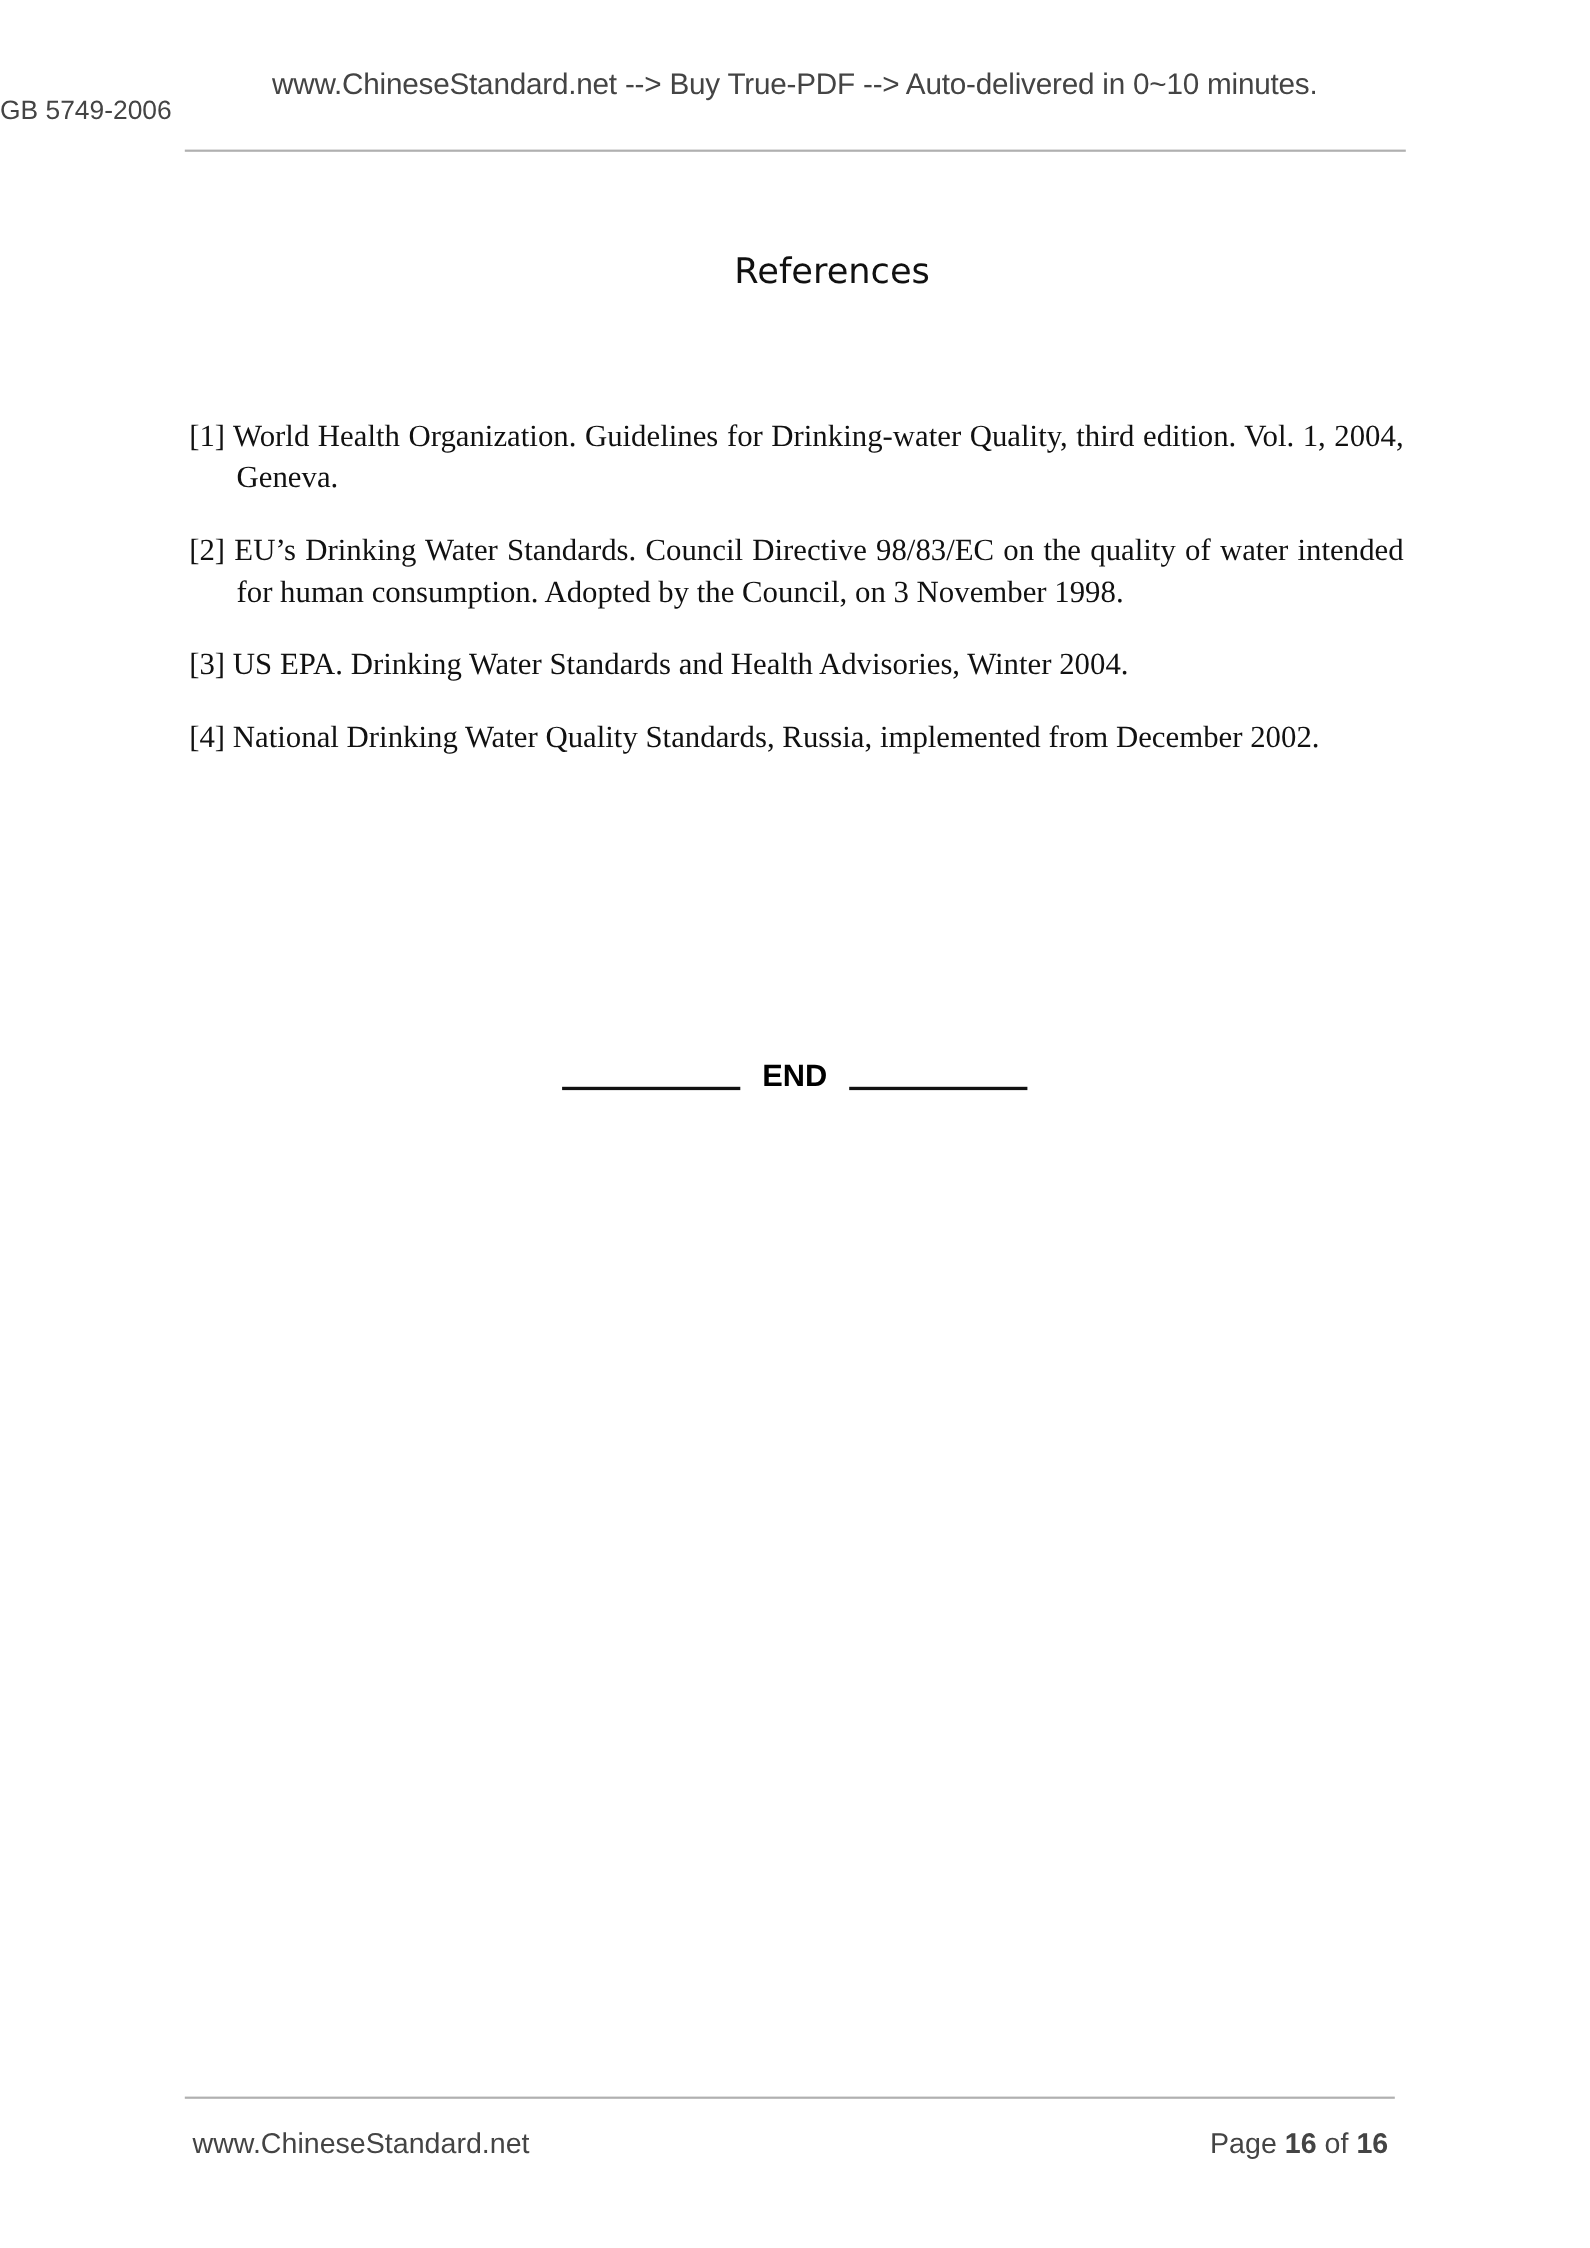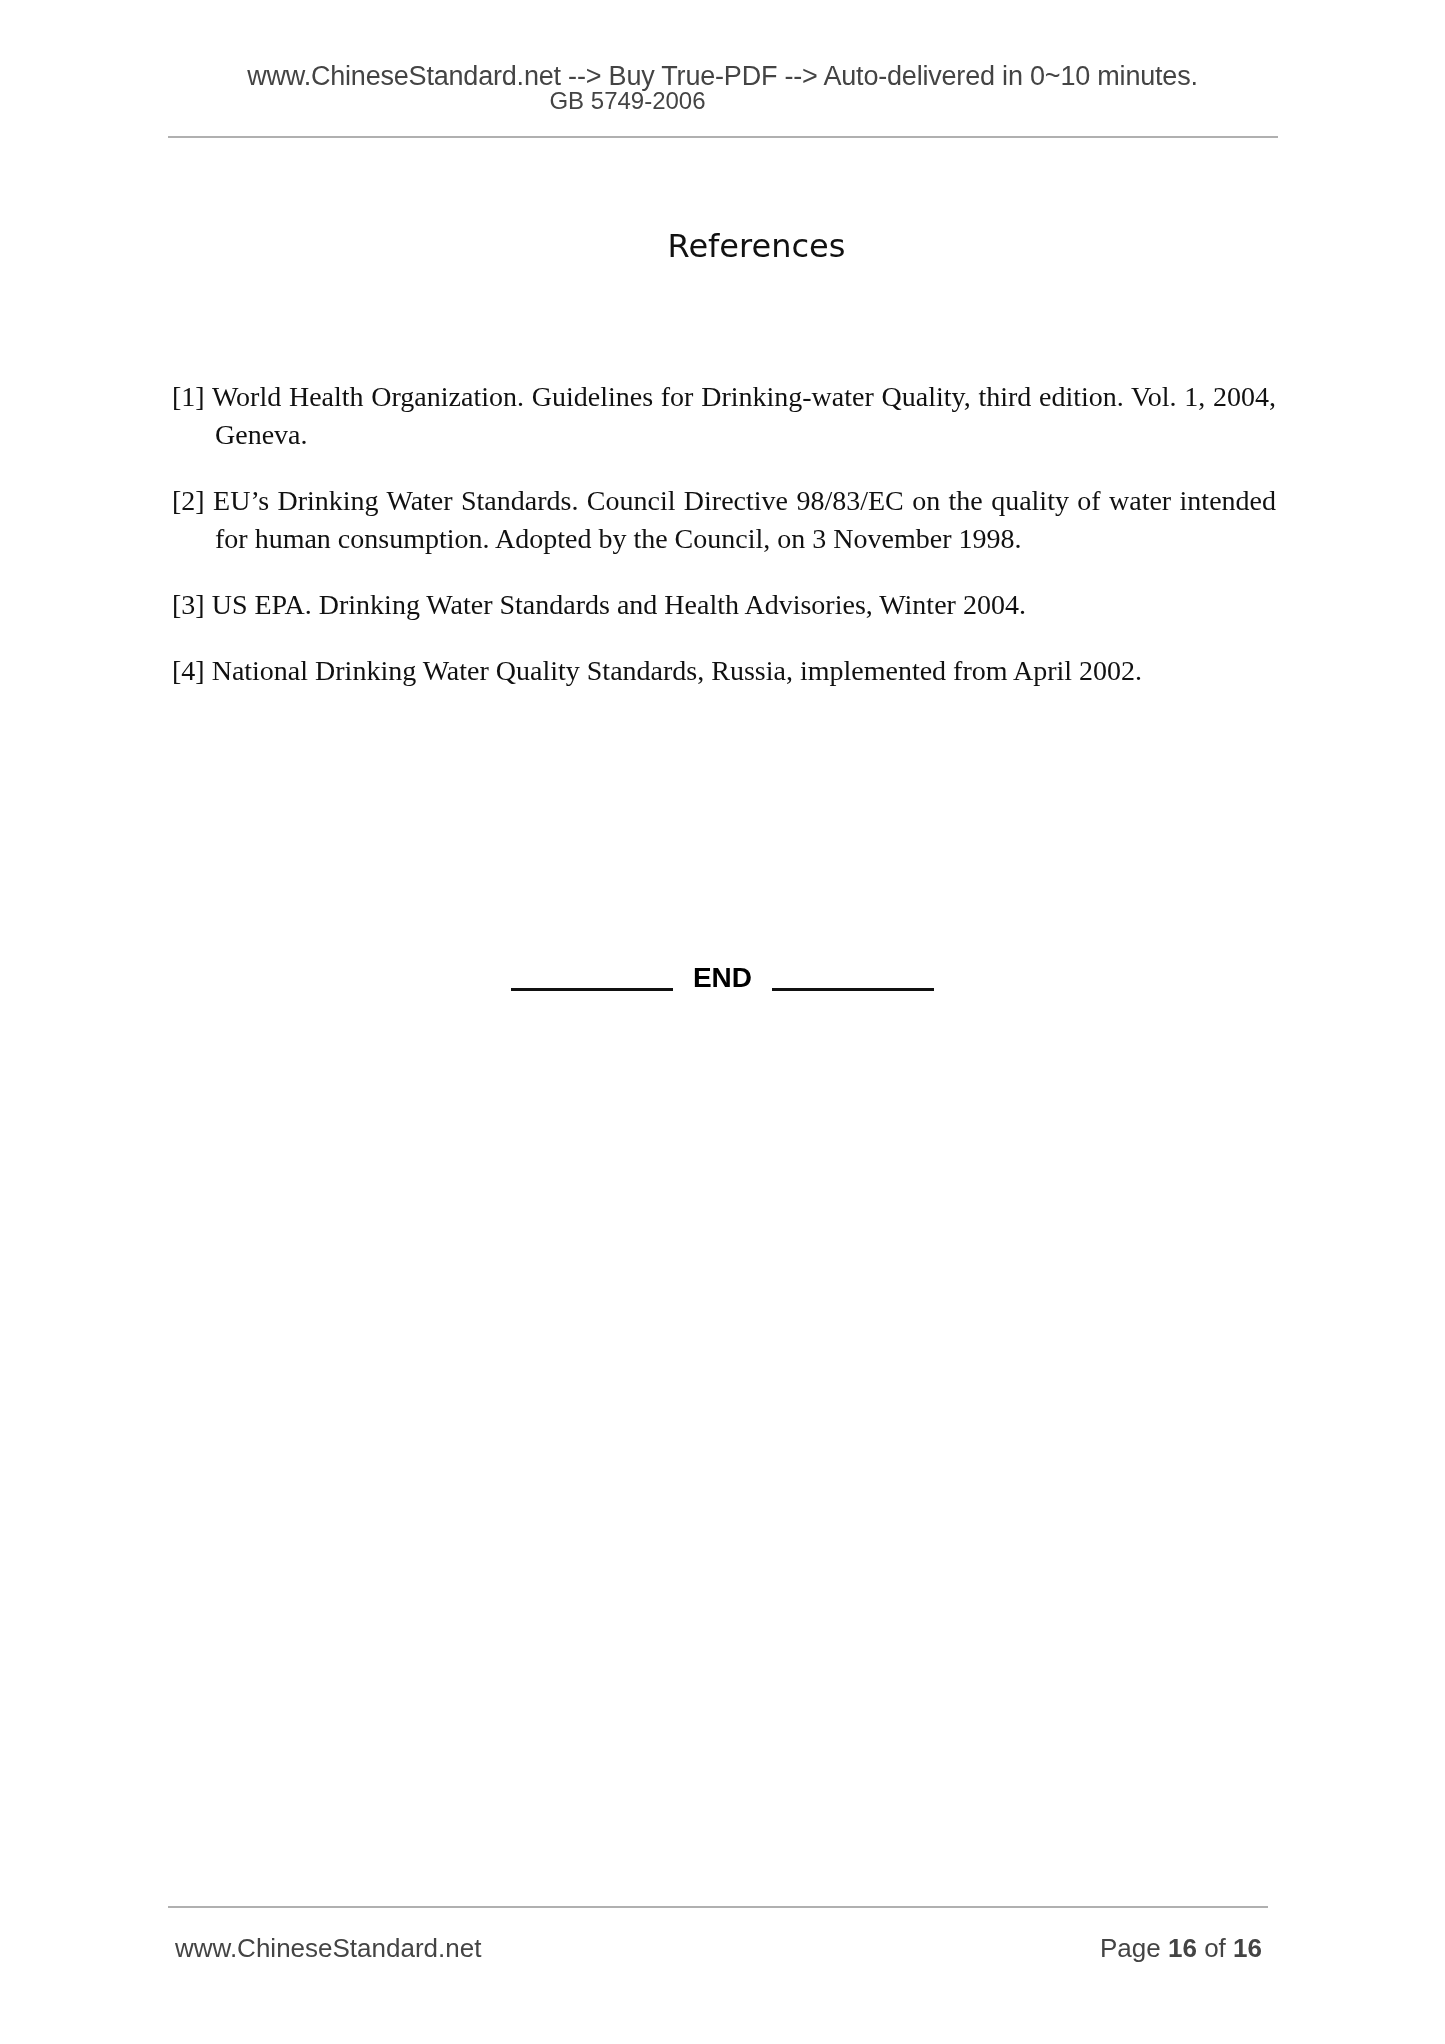--- a/index.html
+++ b/index.html
@@ -24,21 +24,21 @@
       font-size: 27px;
       color: #444;
       line-height: 36px;
       letter-spacing: -0.2px;
     }
     .doc-code {
       position: absolute;
       top: 88px;
       left: 0;
       width: 1255px;
-      text-align: center;
+      text-align: left;
       font-size: 24px;
       color: #444;
       line-height: 26px;
     }
     .header-rule {
       position: absolute;
       top: 136px;
       left: 168px;
       width: 1110px;
       height: 0;
@@ -138,21 +138,21 @@
   <div class="ref">
     <span>[2]</span>
     <span>EU’s Drinking Water Standards. Council Directive 98/83/EC on the quality of water intended for human consumption. Adopted by the Council, on 3 November 1998.</span>
   </div>
   <div class="ref">
     <span>[3]</span>
     <span>US EPA. Drinking Water Standards and Health Advisories, Winter 2004.</span>
   </div>
   <div class="ref">
     <span>[4]</span>
-    <span>National Drinking Water Quality Standards, Russia, implemented from April 2002.</span>
+    <span>National Drinking Water Quality Standards, Russia, implemented from December 2002.</span>
   </div>
 </div>
 
 <div class="end-mark">
   <span class="end-line"></span>
   <span class="end-word">END</span>
   <span class="end-line"></span>
 </div>
 
 <div class="footer-rule"></div>

